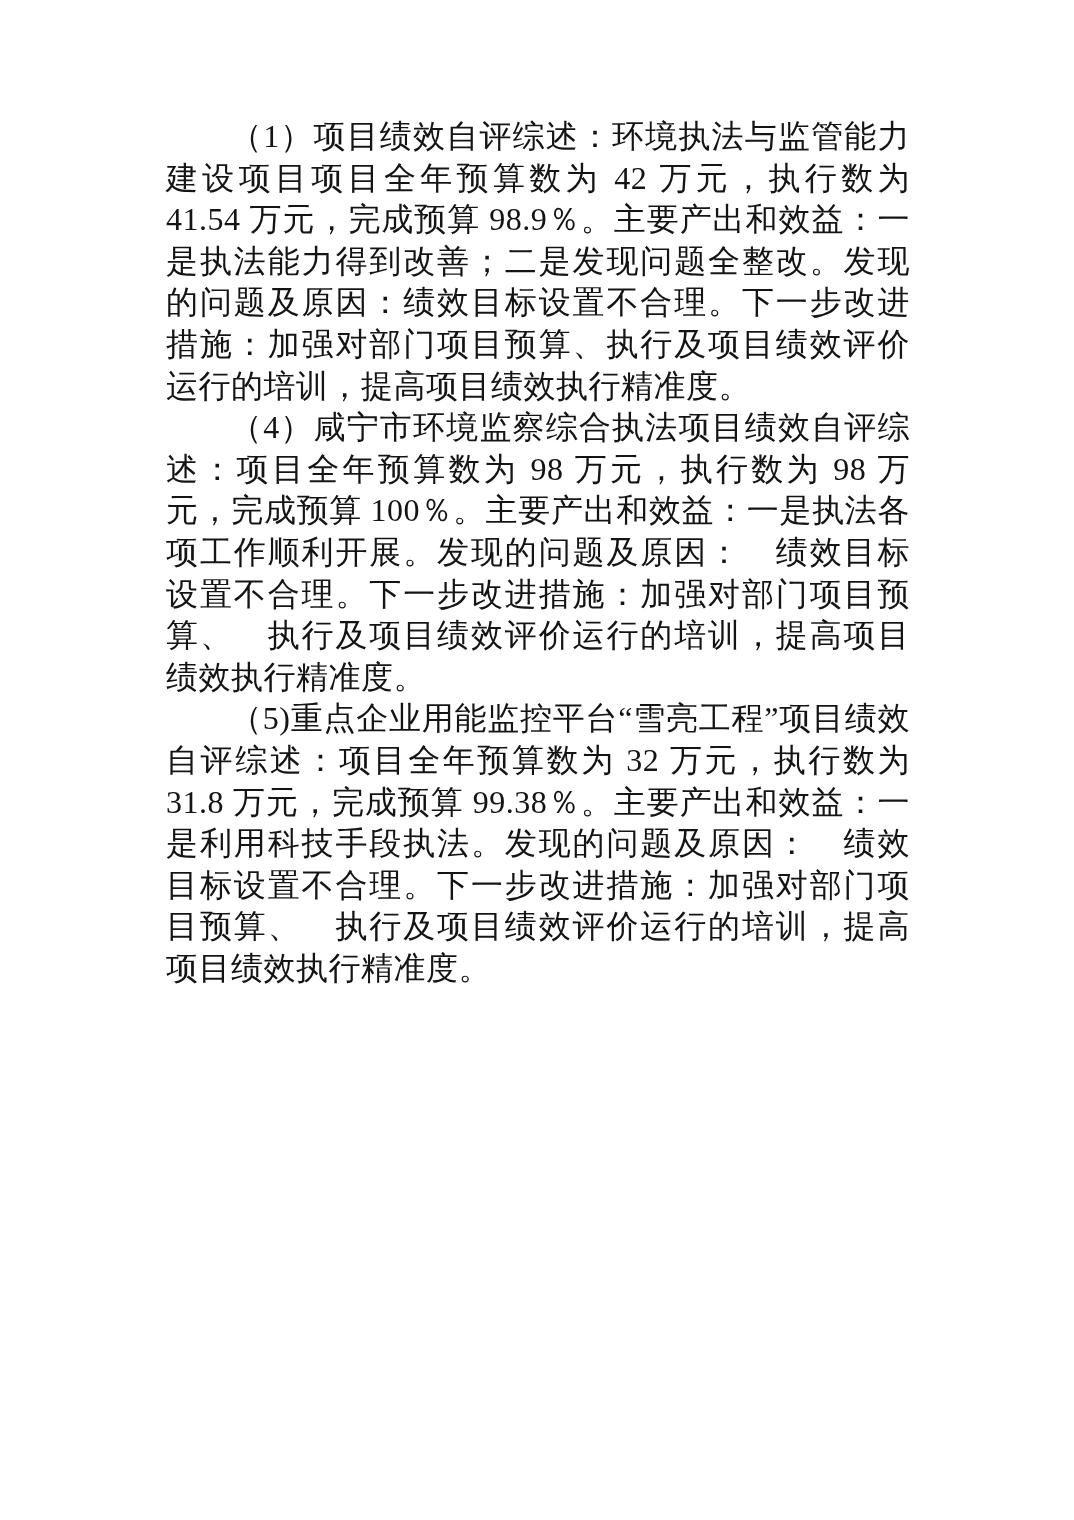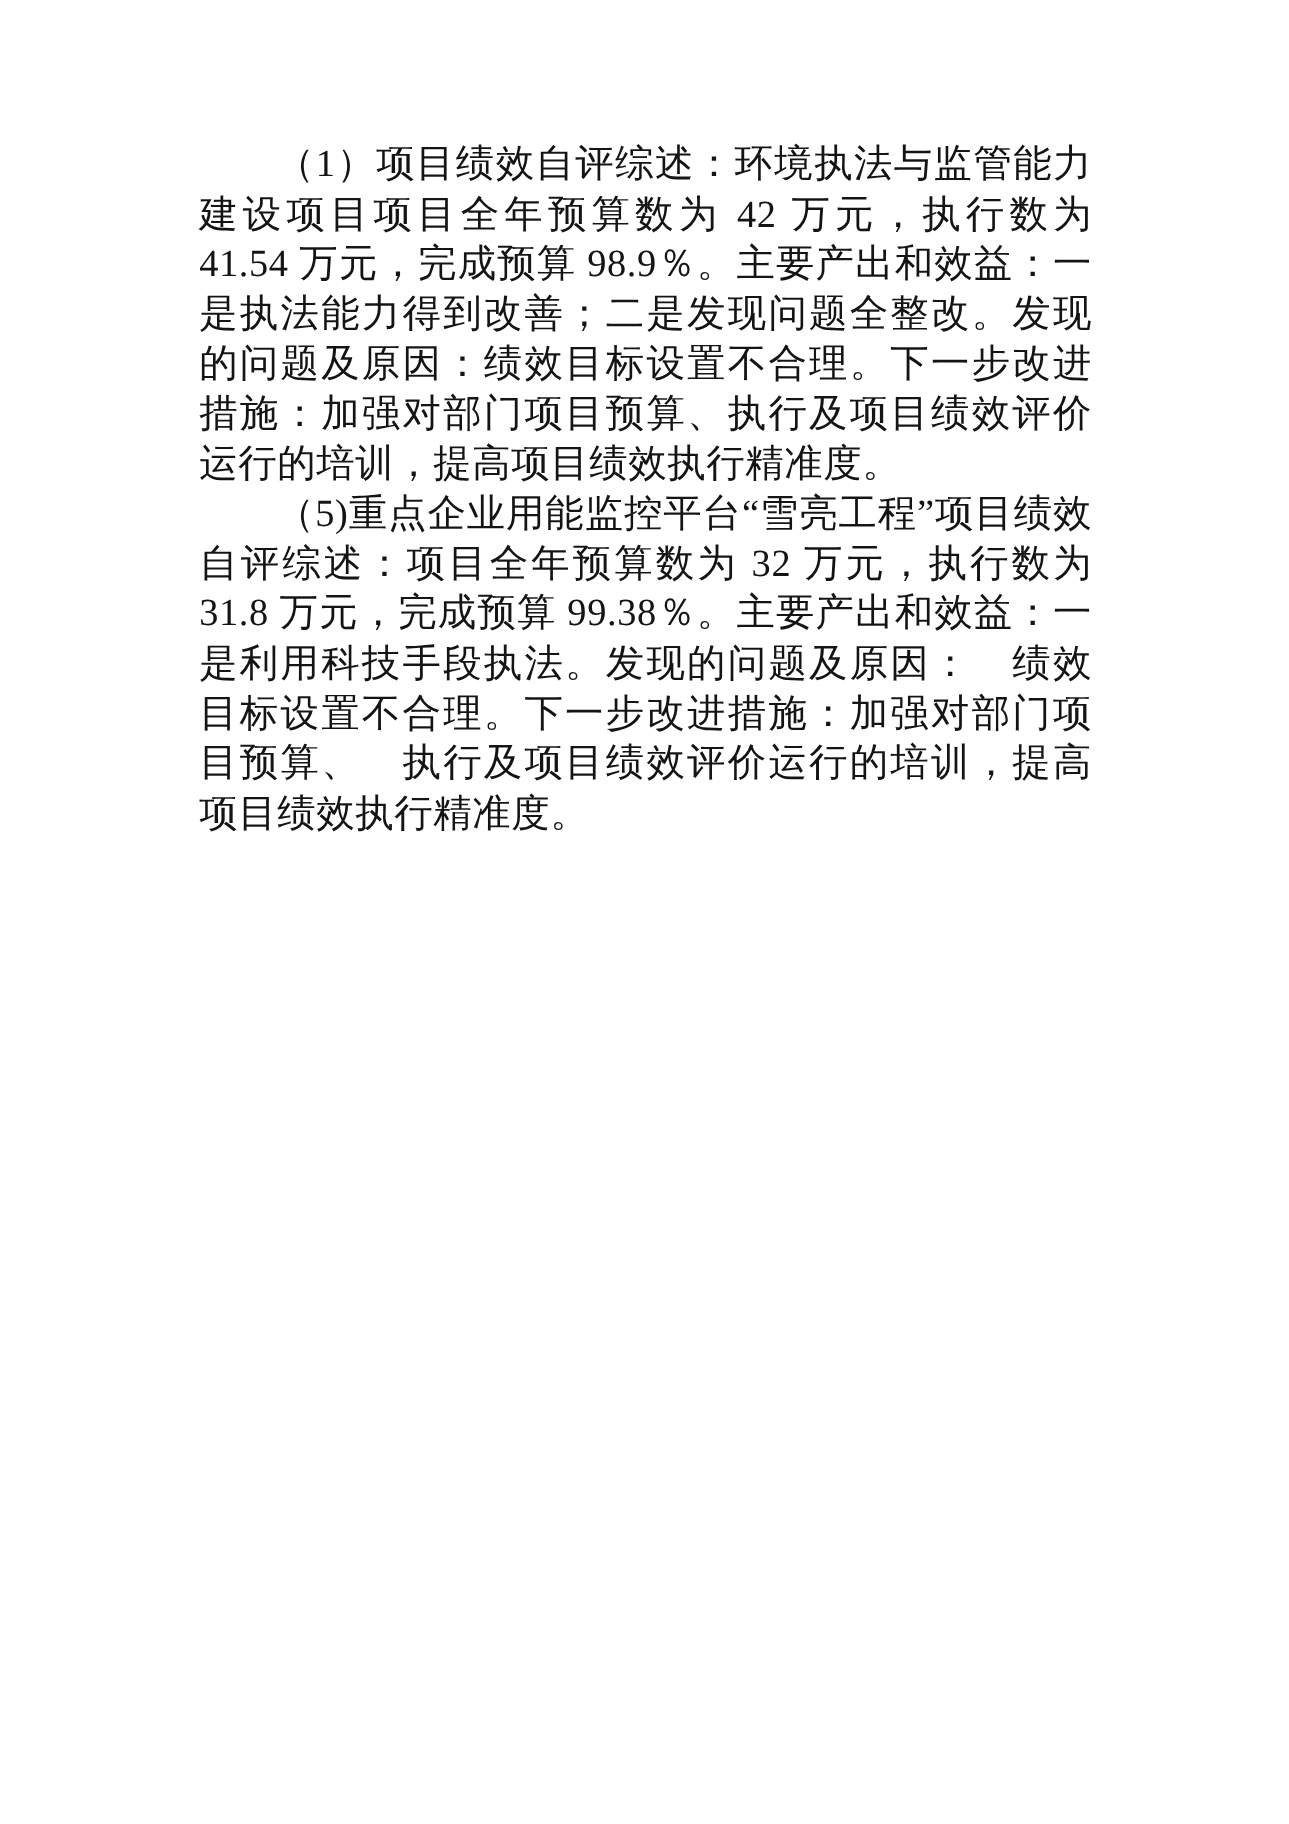--- a/index.html
+++ b/index.html
@@ -43,17 +43,18 @@
     line-height: 26px;
     color: #141414;
   }
 </style>
 </head>
 <body>
 
 <div class="page">
   <div class="content">
     <p class="para">（1）项目绩效自评综述：环境执法与监管能力建设项目项目全年预算数为 42 万元，执行数为 41.54 万元，完成预算 98.9％。主要产出和效益：一是执法能力得到改善；二是发现问题全整改。发现的问题及原因：绩效目标设置不合理。下一步改进措施：加强对部门项目预算、执行及项目绩效评价运行的培训，提高项目绩效执行精准度。</p>
+    <p class="para">（4）咸宁市环境监察综合执法项目绩效自评综述：项目全年预算数为 98 万元，执行数为 98 万元，完成预算 100％。主要产出和效益：一是执法各项工作顺利开展。发现的问题及原因：　绩效目标设置不合理。下一步改进措施：加强对部门项目预算、　执行及项目绩效评价运行的培训，提高项目绩效执行精准度。</p>
     <p class="para">（5)重点企业用能监控平台“雪亮工程”项目绩效自评综述：项目全年预算数为 32 万元，执行数为 31.8 万元，完成预算 99.38％。主要产出和效益：一是利用科技手段执法。发现的问题及原因：　绩效目标设置不合理。下一步改进措施：加强对部门项目预算、　执行及项目绩效评价运行的培训，提高项目绩效执行精准度。</p>
 
   </div>
   <div class="page-number">20</div>
 </div>
 
 </body></html>

